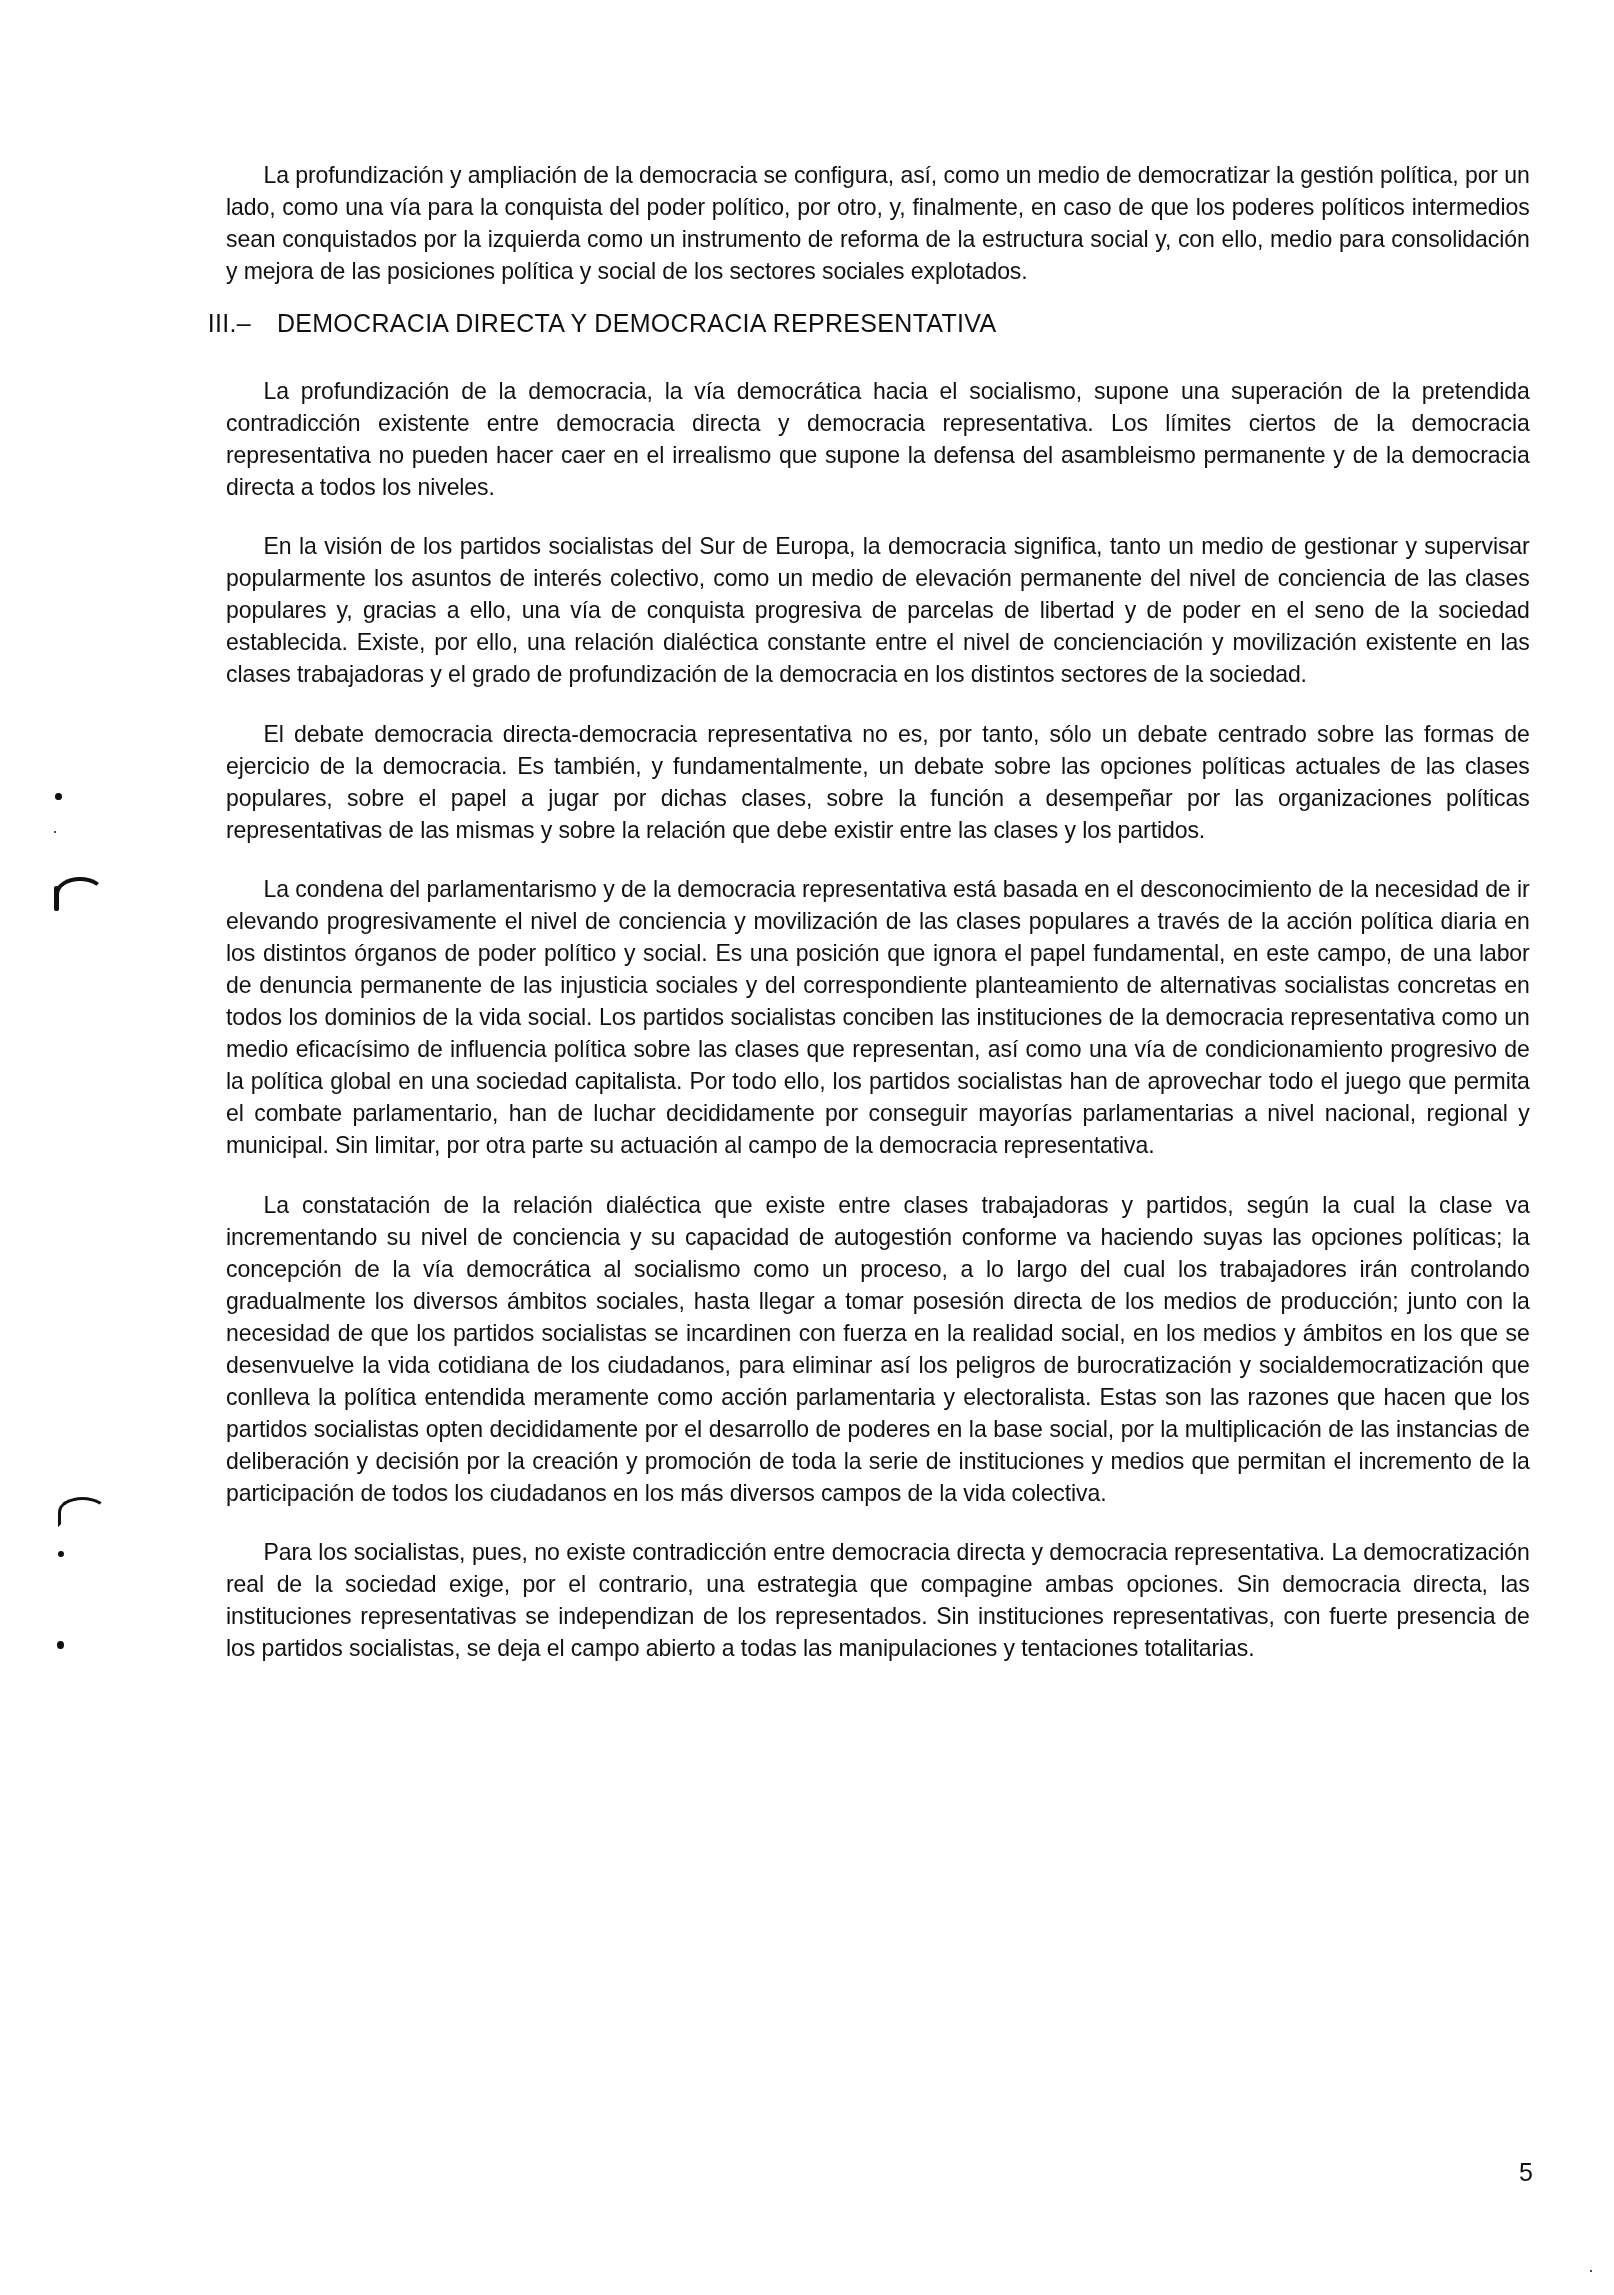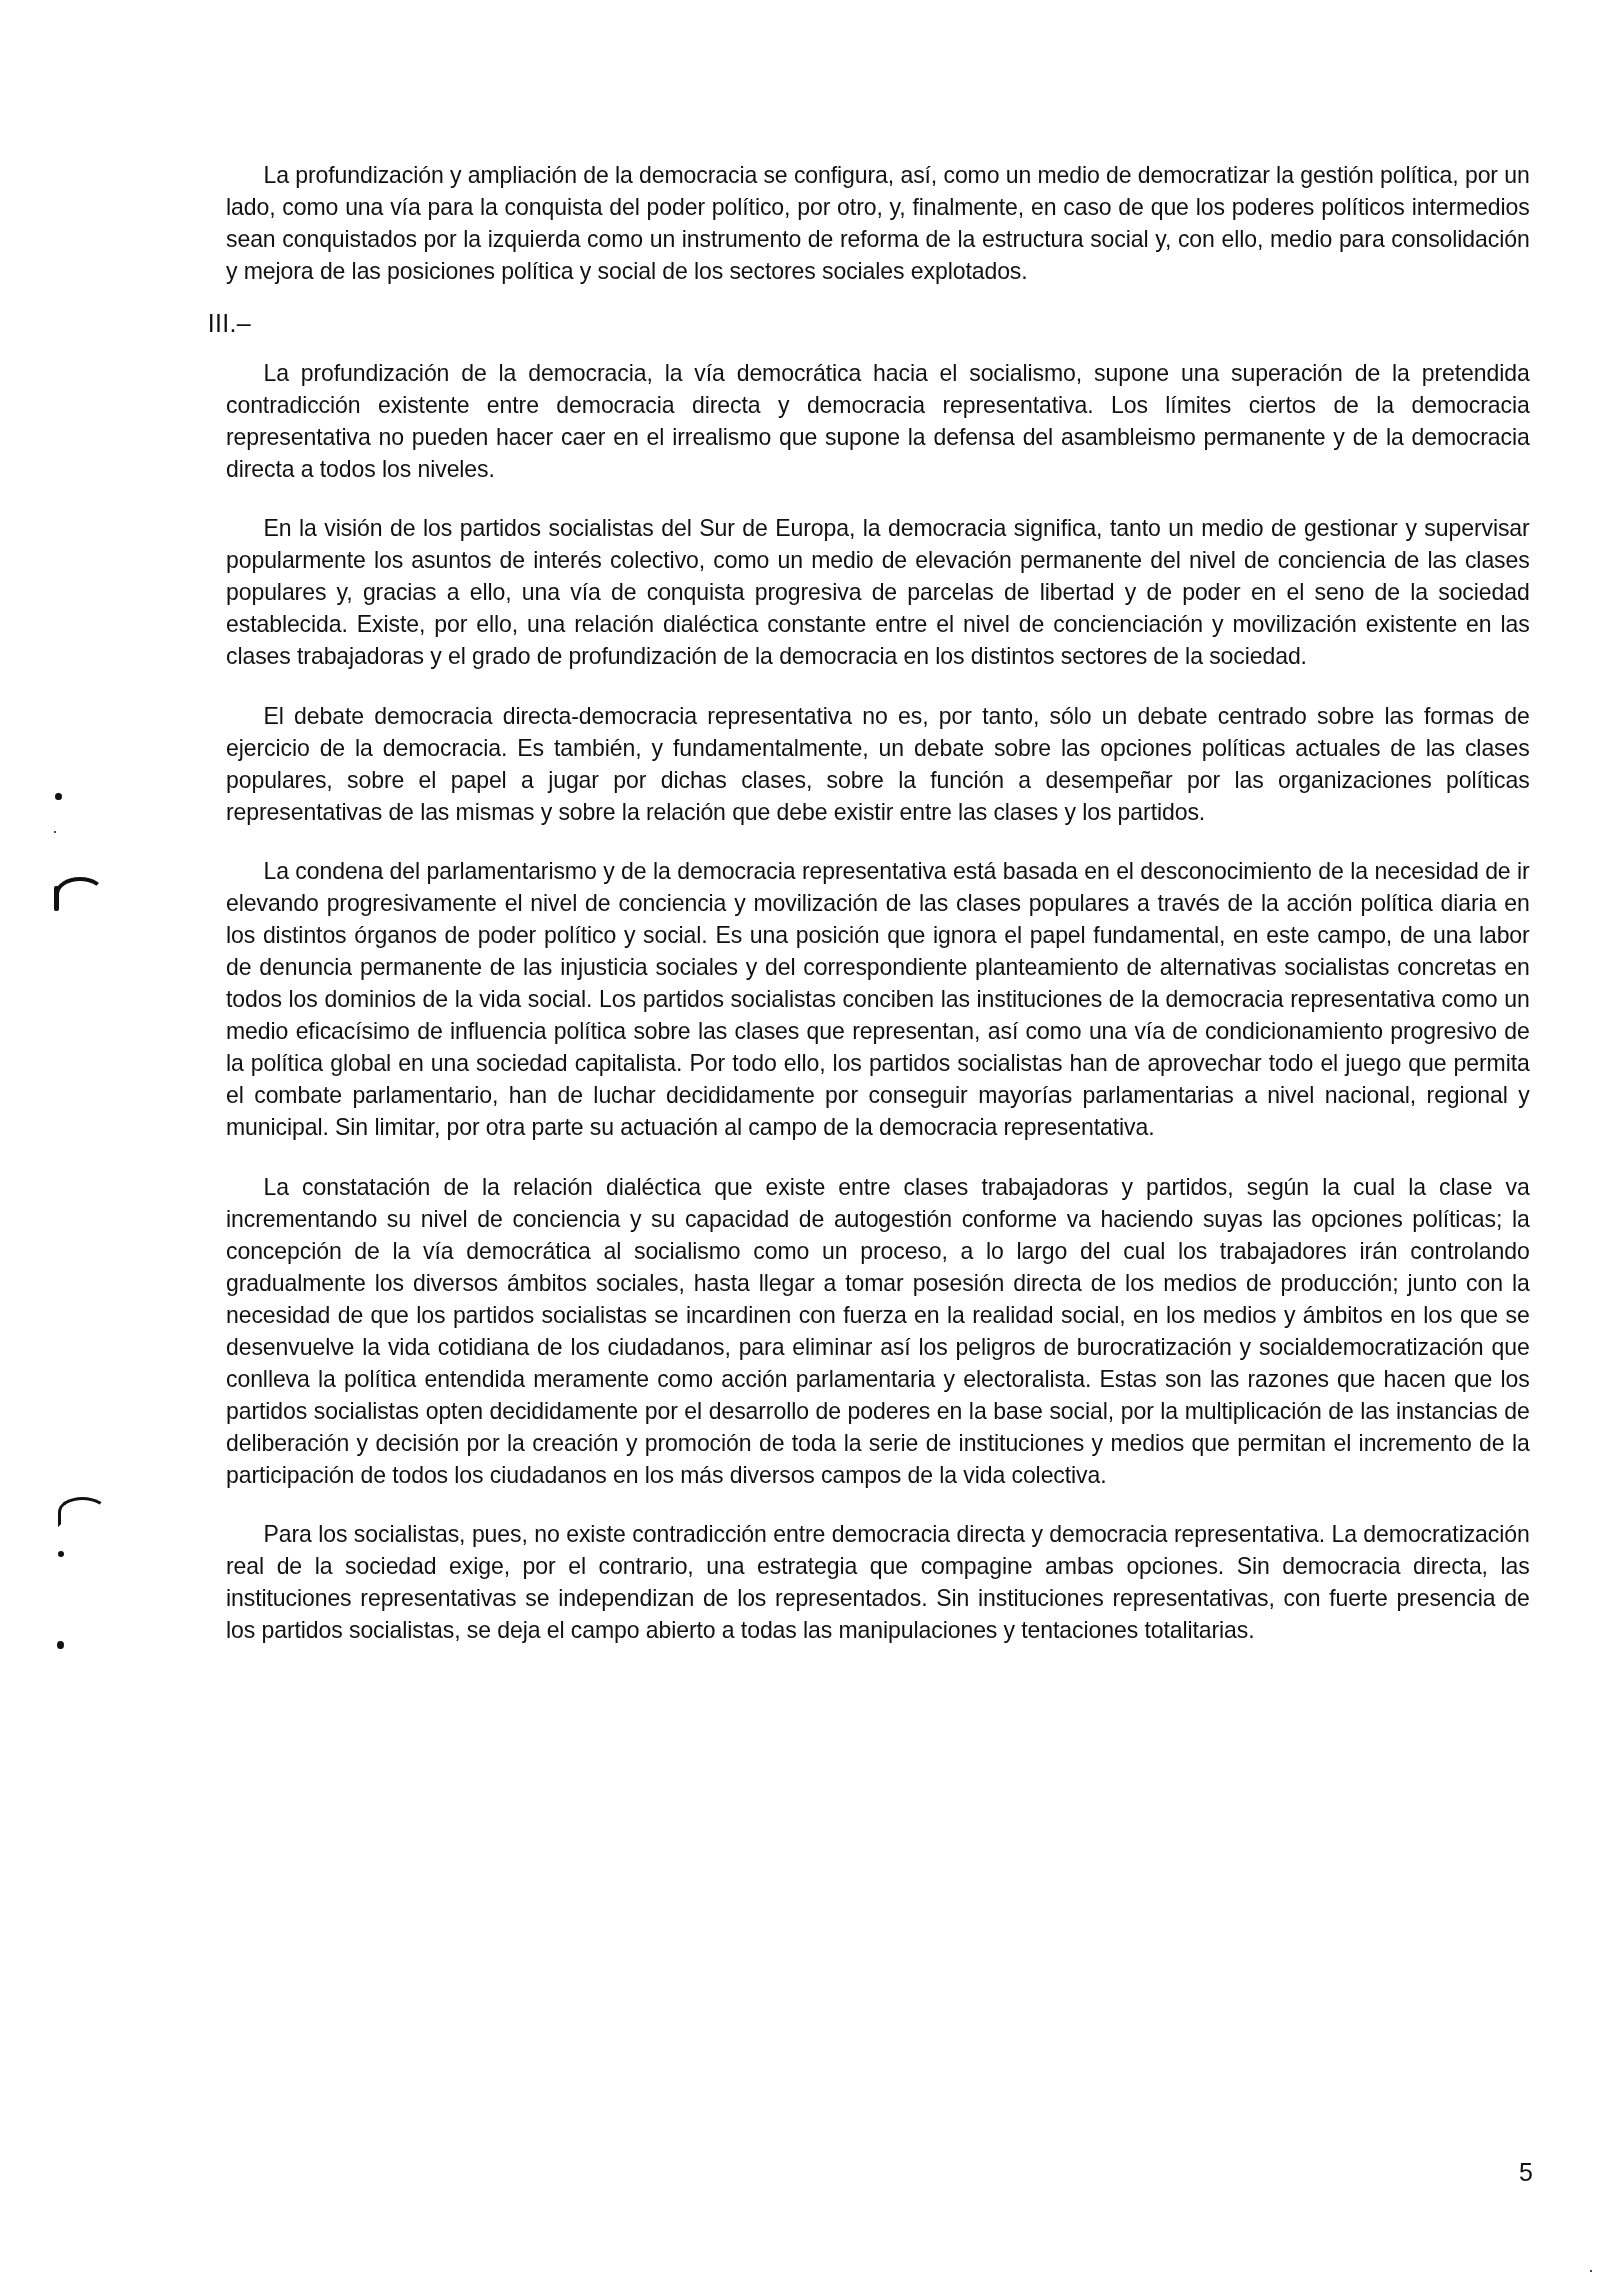--- a/index.html
+++ b/index.html
@@ -80,22 +80,23 @@
   <div class="arc" style="left:55px;top:877px;width:42px;height:26px;"></div>
   <div class="mark" style="left:54px;top:886px;width:4.6px;height:25px;border-radius:2px;"></div>
   <div class="arc" style="left:58px;top:1497px;width:43px;height:23.6px;border-width:3.9px;"></div>
   <div class="mark dot" style="left:58px;top:1551px;width:5.9px;height:5.9px;"></div>
   <div class="mark dot" style="left:57px;top:1641px;width:6.6px;height:7.9px;"></div>
 
   <div class="content">
 
     <p class="para">La profundización y ampliación de la democracia se configura, así, como un medio de democratizar la gestión política, por un lado, como una vía para la conquista del poder político, por otro, y, finalmente, en caso de que los poderes políticos intermedios sean conquistados por la izquierda como un instrumento de reforma de la estructura social y, con ello, medio para consolidación y mejora de las posiciones política y social de los sectores sociales explotados.</p>
 
-    <h2 class="heading" style="margin-top:19.7px;margin-bottom:18px;margin-left:-18.3px;">
+    <h2 class="heading" style="margin-top:19.7px;margin-bottom:36px;margin-left:-18.3px;">
       <span class="num">III.–</span>
+      <span>DEMOCRACIA DIRECTA Y DEMOCRACIA REPRESENTATIVA</span>
     </h2>
 
     <p class="para">La profundización de la democracia, la vía democrática hacia el socialismo, supone una superación de la pretendida contradicción existente entre democracia directa y democracia representativa. Los límites ciertos de la democracia representativa no pueden hacer caer en el irrealismo que supone la defensa del asambleismo permanente y de la democracia directa a todos los niveles.</p>
 
     <p class="para" style="margin-top:27.5px;">En la visión de los partidos socialistas del Sur de Europa, la democracia significa, tanto un medio de gestionar y supervisar popularmente los asuntos de interés colectivo, como un medio de elevación permanente del nivel de conciencia de las clases populares y, gracias a ello, una vía de conquista progresiva de parcelas de libertad y de poder en el seno de la sociedad establecida. Existe, por ello, una relación dialéctica constante entre el nivel de concienciación y movilización existente en las clases trabajadoras y el grado de profundización de la democracia en los distintos sectores de la sociedad.</p>
 
     <p class="para" style="margin-top:27.5px;">El debate democracia directa-democracia representativa no es, por tanto, sólo un debate centrado sobre las formas de ejercicio de la democracia. Es también, y fundamentalmente, un debate sobre las opciones políticas actuales de las clases populares, sobre el papel a jugar por dichas clases, sobre la función a desempeñar por las organizaciones políticas representativas de las mismas y sobre la relación que debe existir entre las clases y los partidos.</p>
 
     <p class="para" style="margin-top:27.5px;">La condena del parlamentarismo y de la democracia representativa está basada en el desconocimiento de la necesidad de ir elevando progresivamente el nivel de conciencia y movilización de las clases populares a través de la acción política diaria en los distintos órganos de poder político y social. Es una posición que ignora el papel fundamental, en este campo, de una labor de denuncia permanente de las injusticia sociales y del correspondiente planteamiento de alternativas socialistas concretas en todos los dominios de la vida social. Los partidos socialistas conciben las instituciones de la democracia representativa como un medio eficacísimo de influencia política sobre las clases que representan, así como una vía de condicionamiento progresivo de la política global en una sociedad capitalista. Por todo ello, los partidos socialistas han de aprovechar todo el juego que permita el combate parlamentario, han de luchar decididamente por conseguir mayorías parlamentarias a nivel nacional, regional y municipal. Sin limitar, por otra parte su actuación al campo de la democracia representativa.</p>
 

